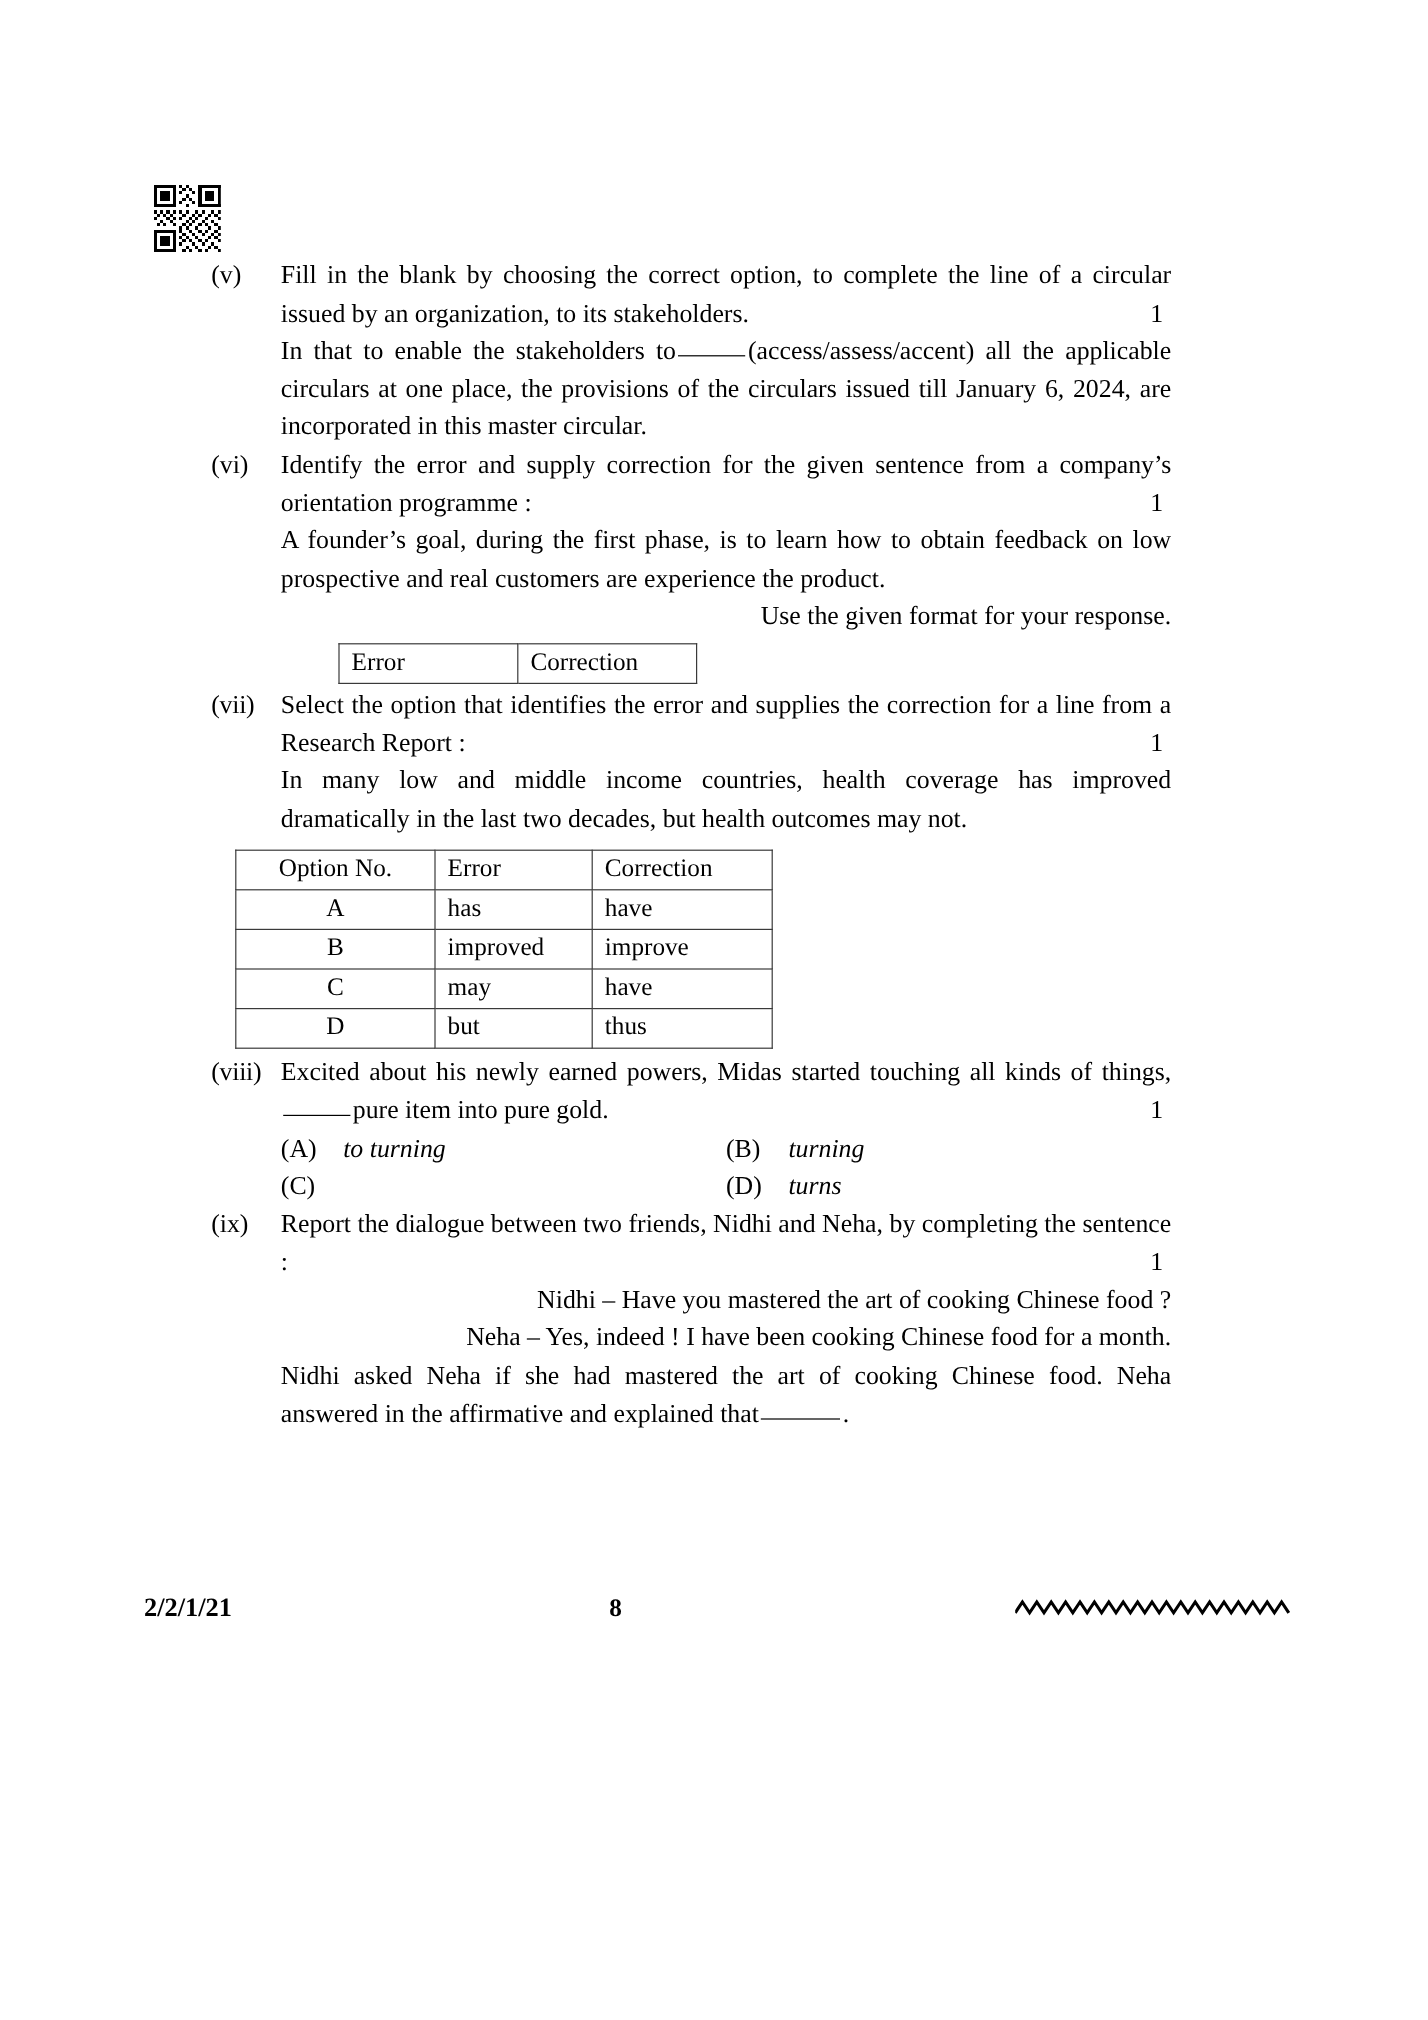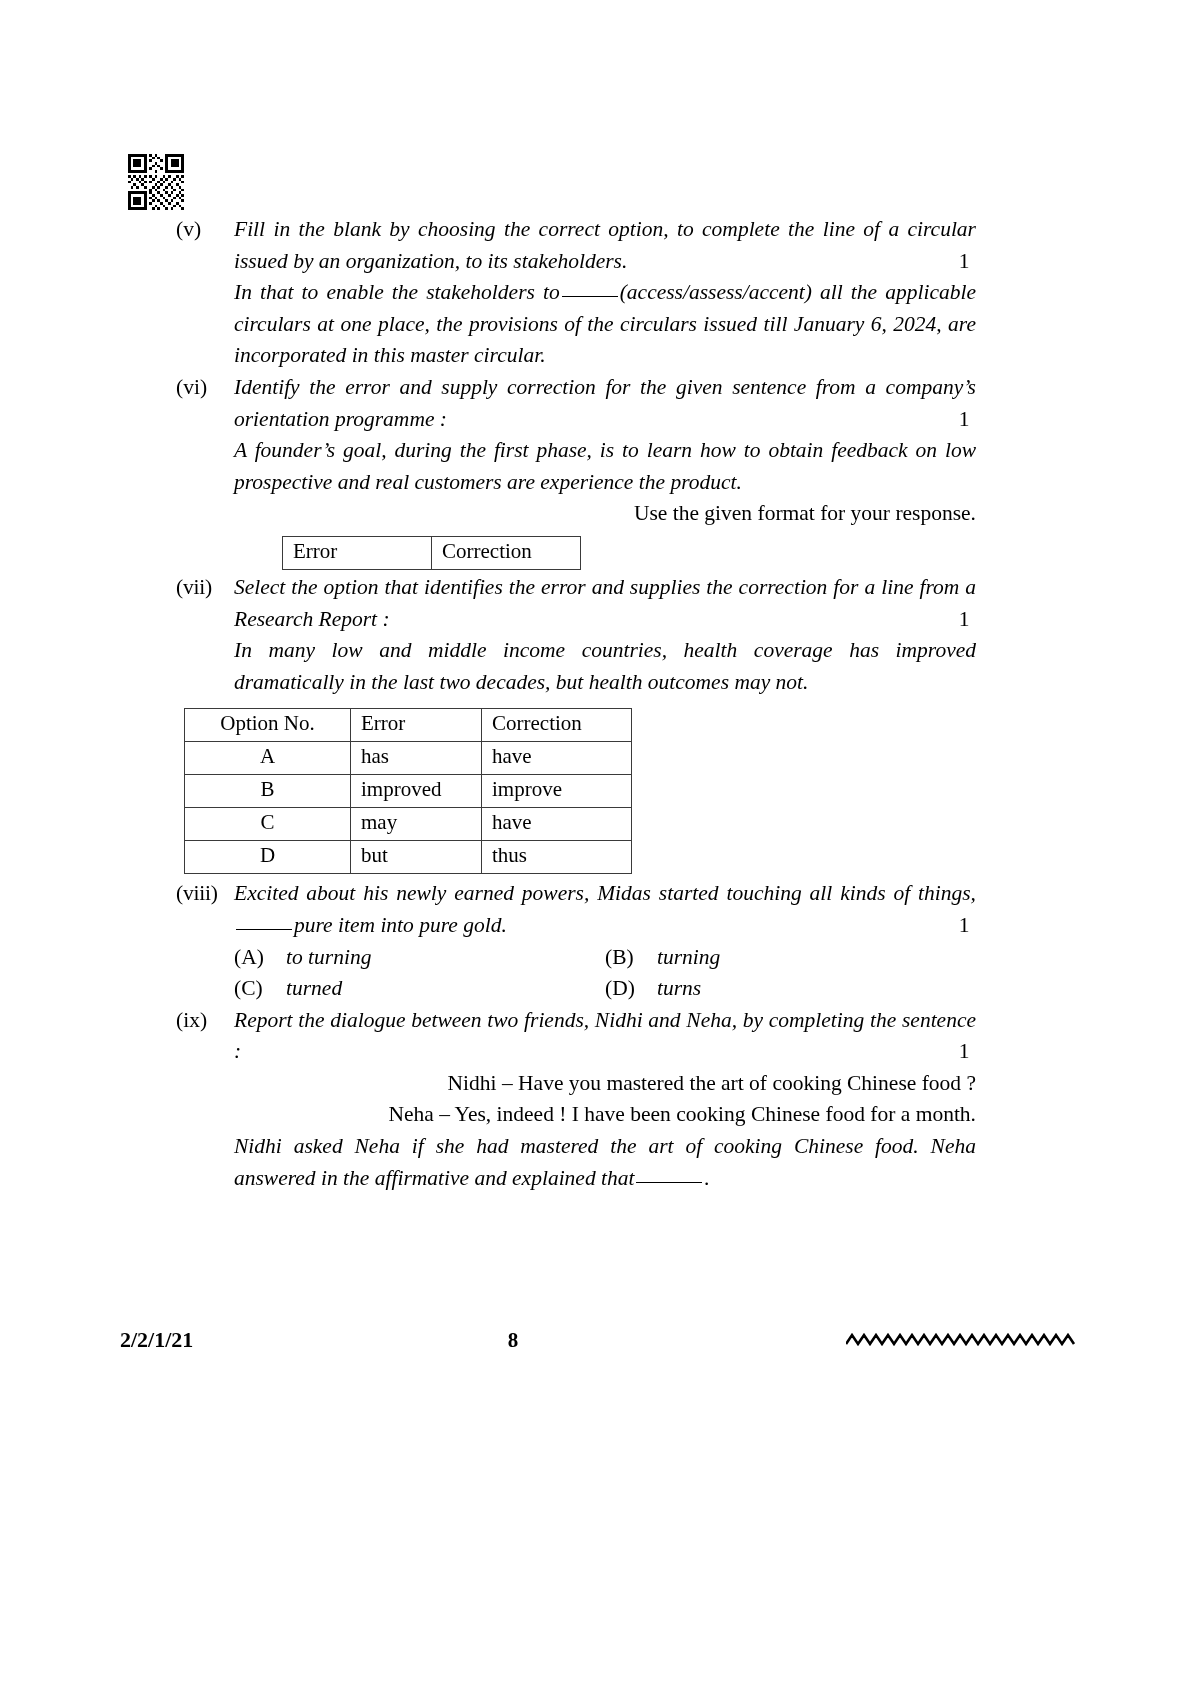--- a/index.html
+++ b/index.html
@@ -64,21 +64,20 @@
   }
   .body {
     flex: 1 1 auto;
     font-size: 21.5px;
     line-height: 31.6px;
   }
 
   .just {
     text-align: justify;
     text-align-last: left;
-    font-style: italic;
   }
 
   .plain { text-align: right; }
   .blank-m {
     display: inline-block;
     width: 56px;
     border-bottom: 1.6px solid #000;
     vertical-align: 2px;
     margin: 0 2px;
   }
@@ -112,21 +111,21 @@
     font-weight: normal;
     vertical-align: middle;
   }
 
   
   .ec-table { margin: 6px 0 2px 48px; }
   .ec-table td:nth-child(1) { width: 128px; }
   .ec-table td:nth-child(2) { width: 128px; }
 
   
-  .opt-table { margin: 10px 0 4px 8px; }
+  .opt-table { margin: 10px 0 4px 20px; }
   .opt-table th { text-align: center; font-weight: bold; }
   .opt-table th.left, .opt-table td.left { text-align: left; }
   .opt-table td.ctr { text-align: center; }
   .opt-table col.c1 { width: 166px; }
   .opt-table col.c2 { width: 131px; }
   .opt-table col.c3 { width: 150px; }
 
   
   .mcq {
     display: flex;
@@ -389,21 +388,20 @@
               <div class="txt">to turning</div>
             </div>
             <div class="col">
               <div class="lbl">(B)</div>
               <div class="txt">turning</div>
             </div>
           </div>
           <div class="mcq">
             <div class="col">
               <div class="lbl">(C)</div>
-              <div class="txt">turned</div>
             </div>
             <div class="col">
               <div class="lbl">(D)</div>
               <div class="txt">turns</div>
             </div>
           </div>
         </div>
       </div>
     </div>
 

